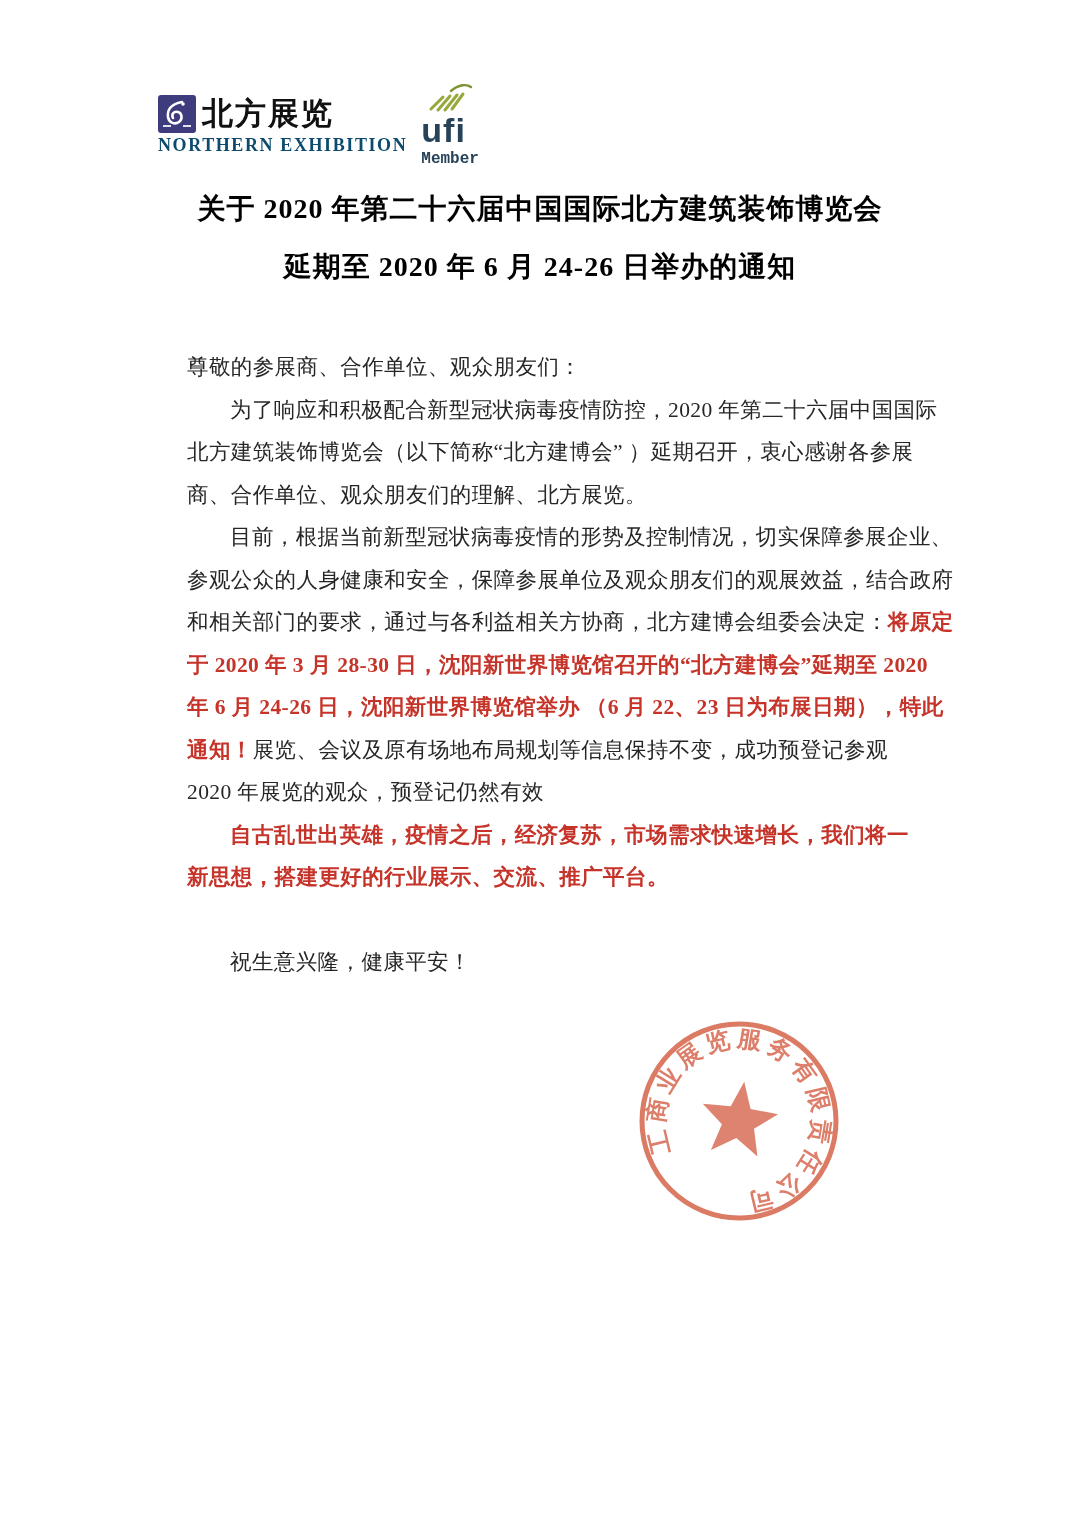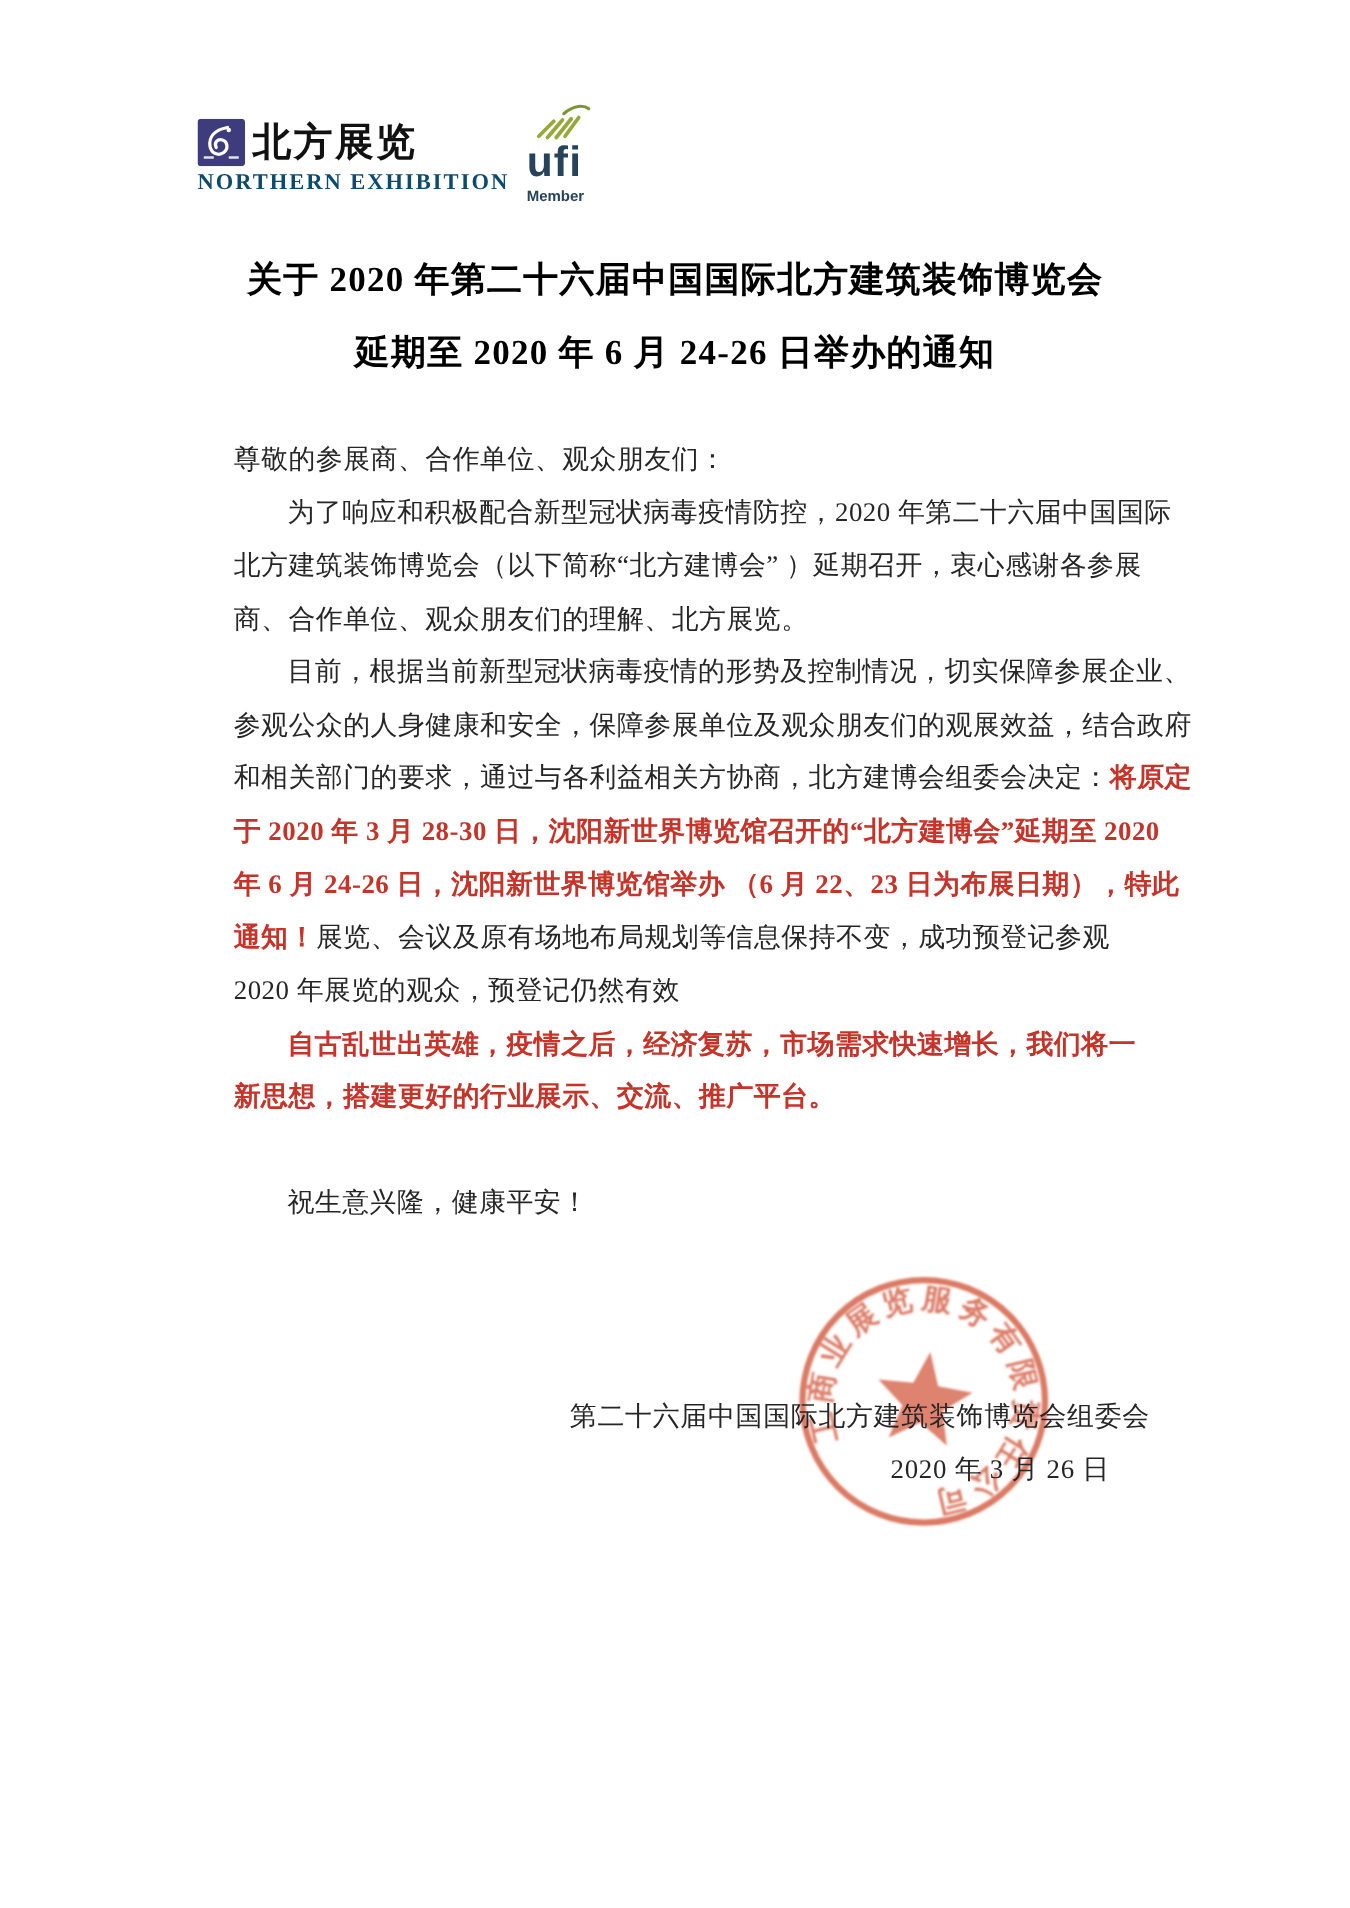--- a/index.html
+++ b/index.html
@@ -11,25 +11,25 @@
   .logo-left{display:flex;flex-direction:column;}
   .logo-top{display:flex;align-items:center;}
   .logo-mark{width:38px;height:38px;margin-right:6px;}
   .logo-cn{font-family:"Liberation Sans","DejaVu Sans",sans-serif;font-weight:900;font-size:31px;
            color:#111;letter-spacing:2px;line-height:38px;}
   .logo-en{font-family:Liberation Serif, serif;font-weight:800;font-size:18px;
            color:#0c4a6e;letter-spacing:1.6px;margin-top:2px;}
   .ufi-block{margin-left:14px;display:flex;flex-direction:column;align-items:flex-start;margin-top:-12px;}
   .ufi-text{font-family:"Liberation Sans","DejaVu Sans",sans-serif;font-weight:800;font-size:34px;
             color:#27435a;line-height:34px;letter-spacing:1px;}
-  .ufi-member{font-family:Liberation Sans, sans-serif;font-weight:700;font-size:12px;
+  .ufi-member{font-family:Liberation Mono, monospace;font-weight:700;font-size:16px;
               color:#27435a;margin-top:3px;}
 
   
-  .title{position:absolute;left:0;top:196px;width:100%;text-align:center;font-weight:bold;color:#000;
+  .title{position:absolute;left:0;top:180px;width:100%;text-align:center;font-weight:bold;color:#000;
          font-size:28px;line-height:58px;letter-spacing:1px;}
 
   
   .body-text{position:absolute;left:160px;top:346px;width:760px;font-size:21.5px;letter-spacing:0.4px;margin-left:27px;}
   .bline{height:42.5px;line-height:42.5px;white-space:nowrap;}
   .bline.indent{padding-left:43px;}
   .bline.gap1{margin-top:42.5px;}
   .seg-red{color:var(--red,#c53329);font-weight:bold;}
 
   
@@ -106,18 +106,14 @@
     </defs>
     <g filter="url(#stamp-blur)">
       <circle cx="102" cy="102" r="97" fill="none" stroke="#d2573c" stroke-width="5" opacity="0.9"></circle>
       <polygon points="100,60 110,86.2 138,87.6 116.2,105.3 123.5,132.4 100,117 76.5,132.4 83.8,105.3 62,87.6 90,86.2" transform="rotate(8 100 100) translate(2 2)" fill="#d2573c" opacity="0.85"></polygon>
       <text font-size="24" font-weight="bold" fill="#d2573c" letter-spacing="5" opacity="0.88" font-family="Liberation Serif, DejaVu Serif, serif">
         <textPath id="ring-text-path" href="#ring-path" startOffset="1%">工商业展览服务有限责任公司</textPath>
       </text>
     </g>
   </svg>
 
-  <div class="signature">
-    <div>第二十六届中国国际北方建筑装饰博览会组委会</div>
-    <div class="sig-date">2020 年 3 月 26 日</div>
-  </div>
 
 </div>
 
 </body></html>

